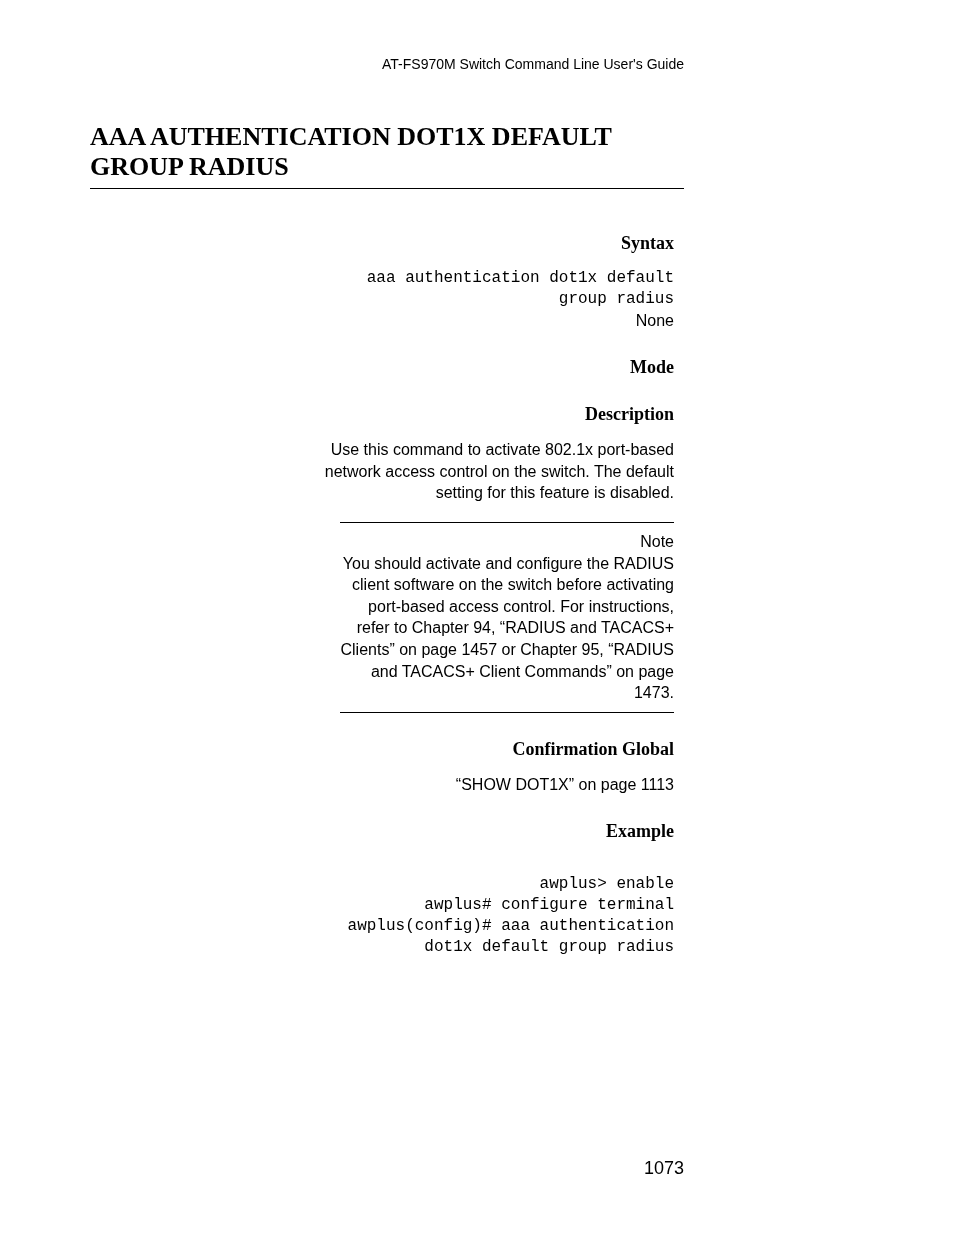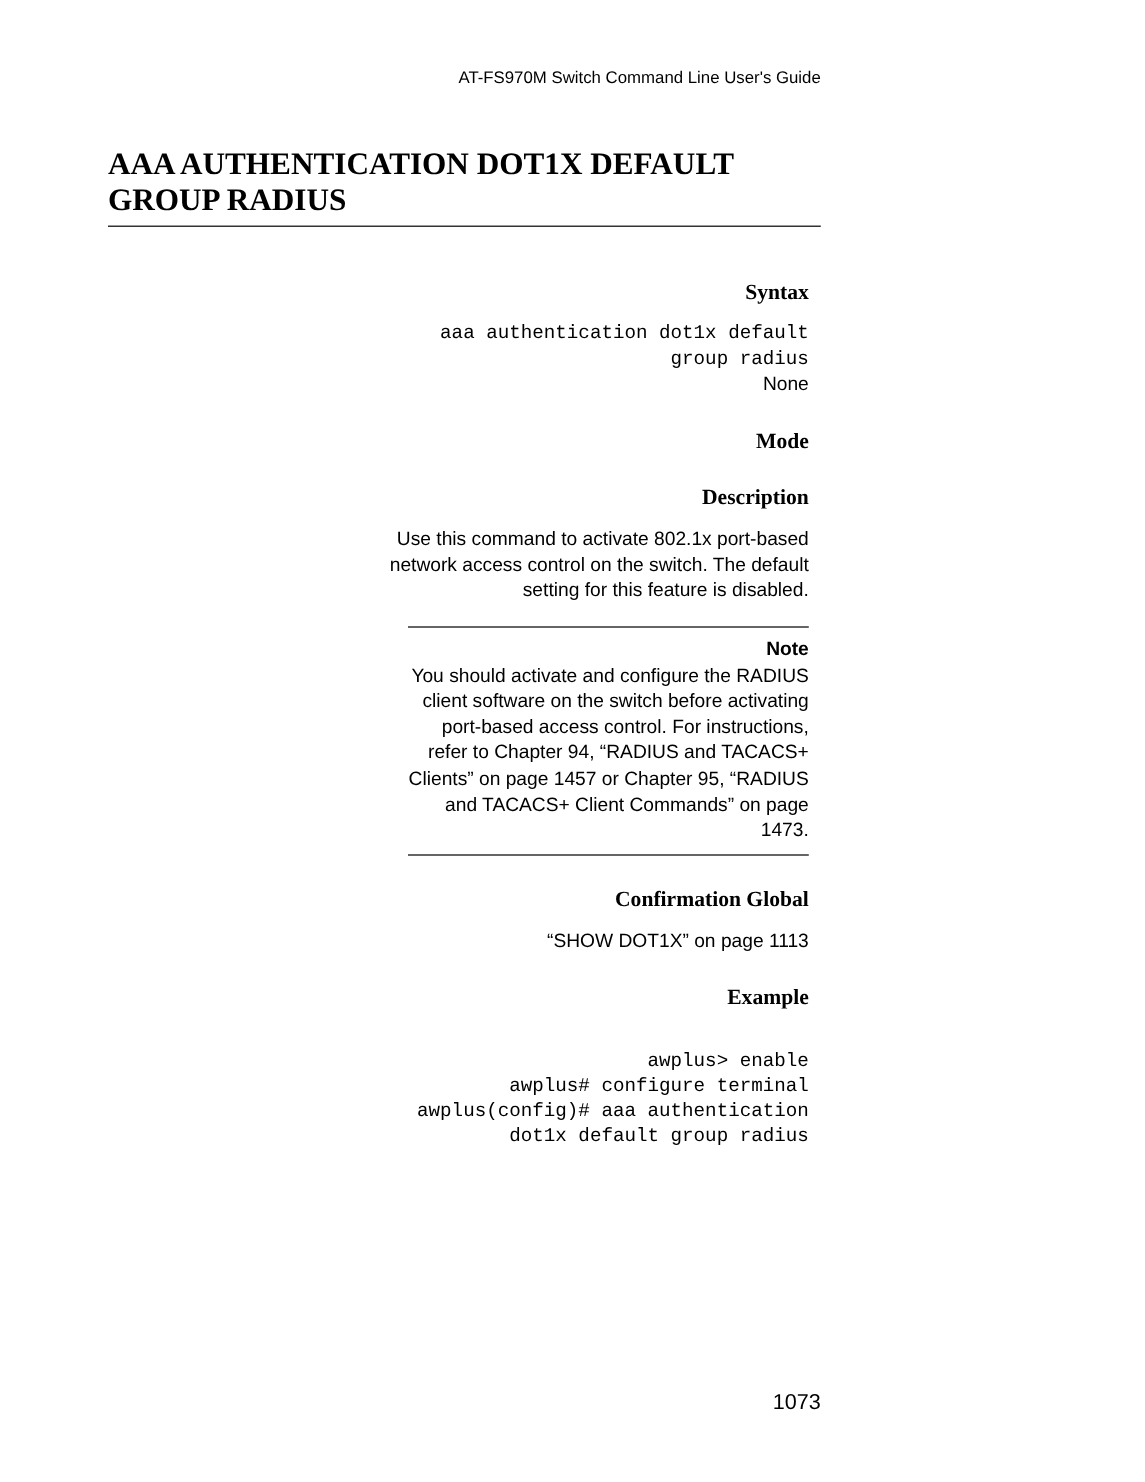--- a/index.html
+++ b/index.html
@@ -59,21 +59,21 @@
     .note-box {
       margin: 18px 0 0 30px;
       border-top: 1px solid #000;
       border-bottom: 1px solid #000;
       padding: 8px 0;
       font-family: Arial, Helvetica, sans-serif;
       font-size: 16px;
       line-height: 1.35;
     }
     .note-label {
-      font-weight: bold;
+      font-weight: normal;
     }
     .page-number {
       position: absolute;
       bottom: 56px;
       right: 90px;
       font-family: Arial, Helvetica, sans-serif;
       font-size: 18px;
     }
   </style>
 </head>

